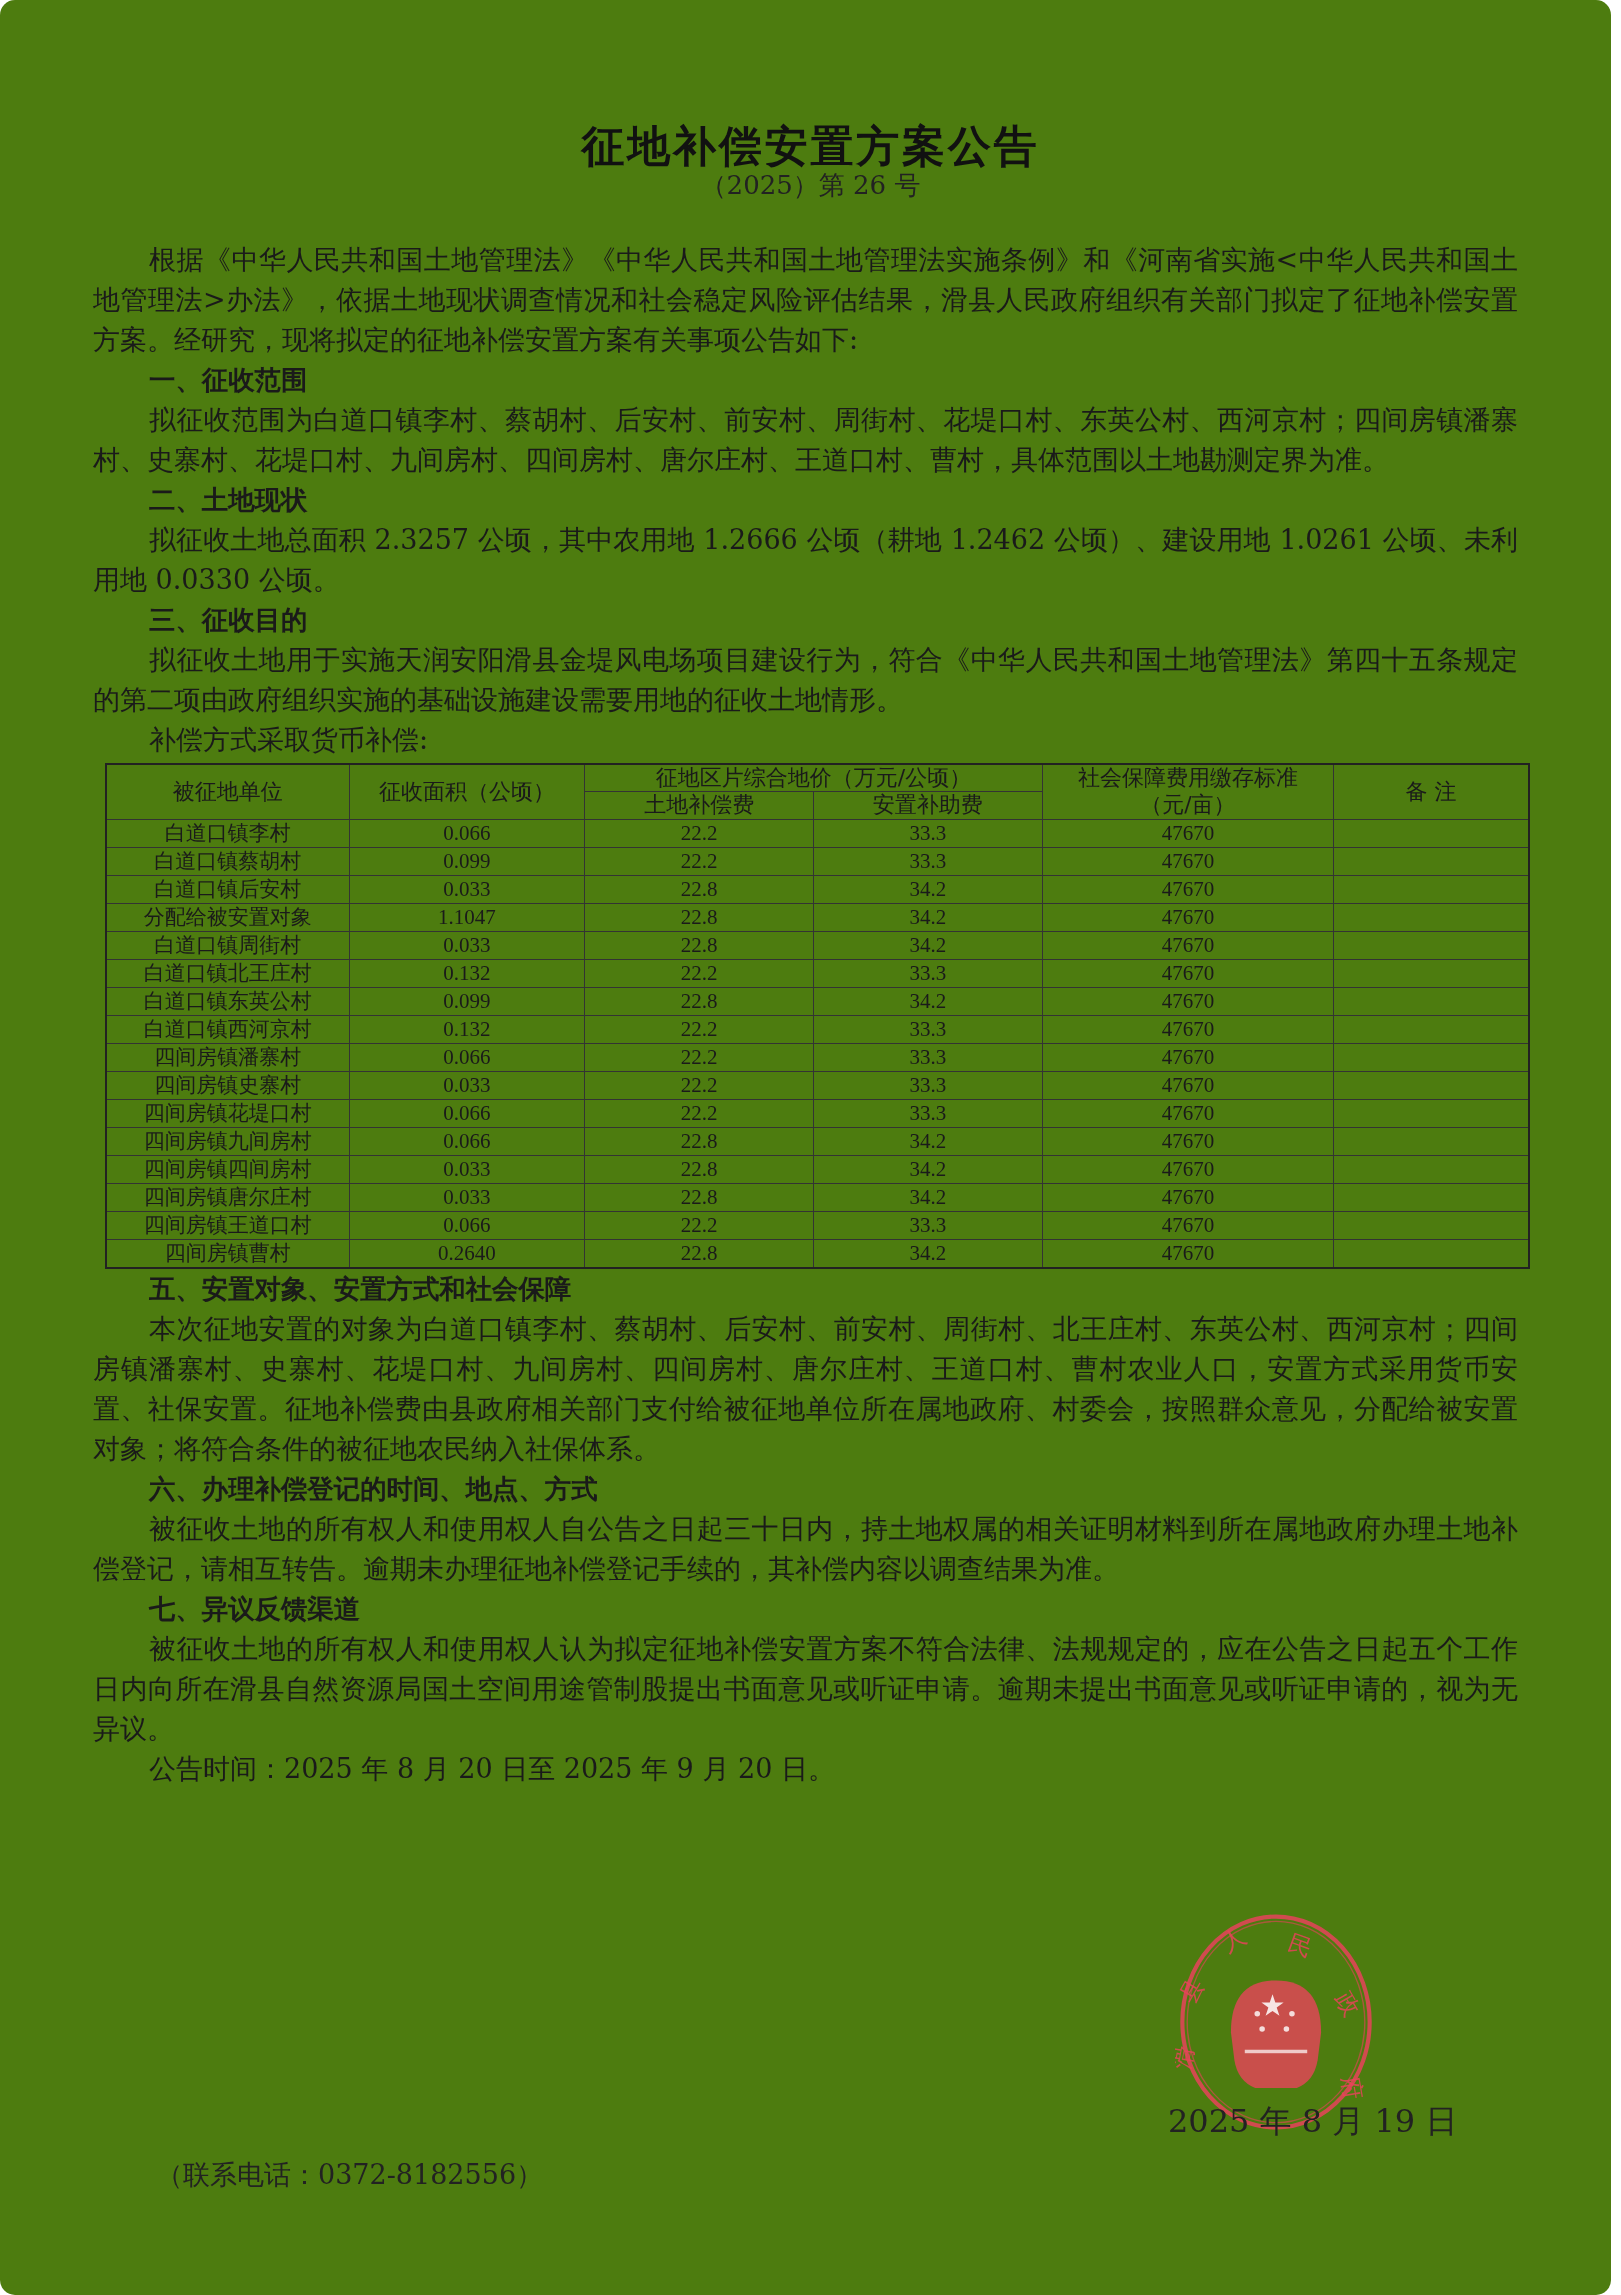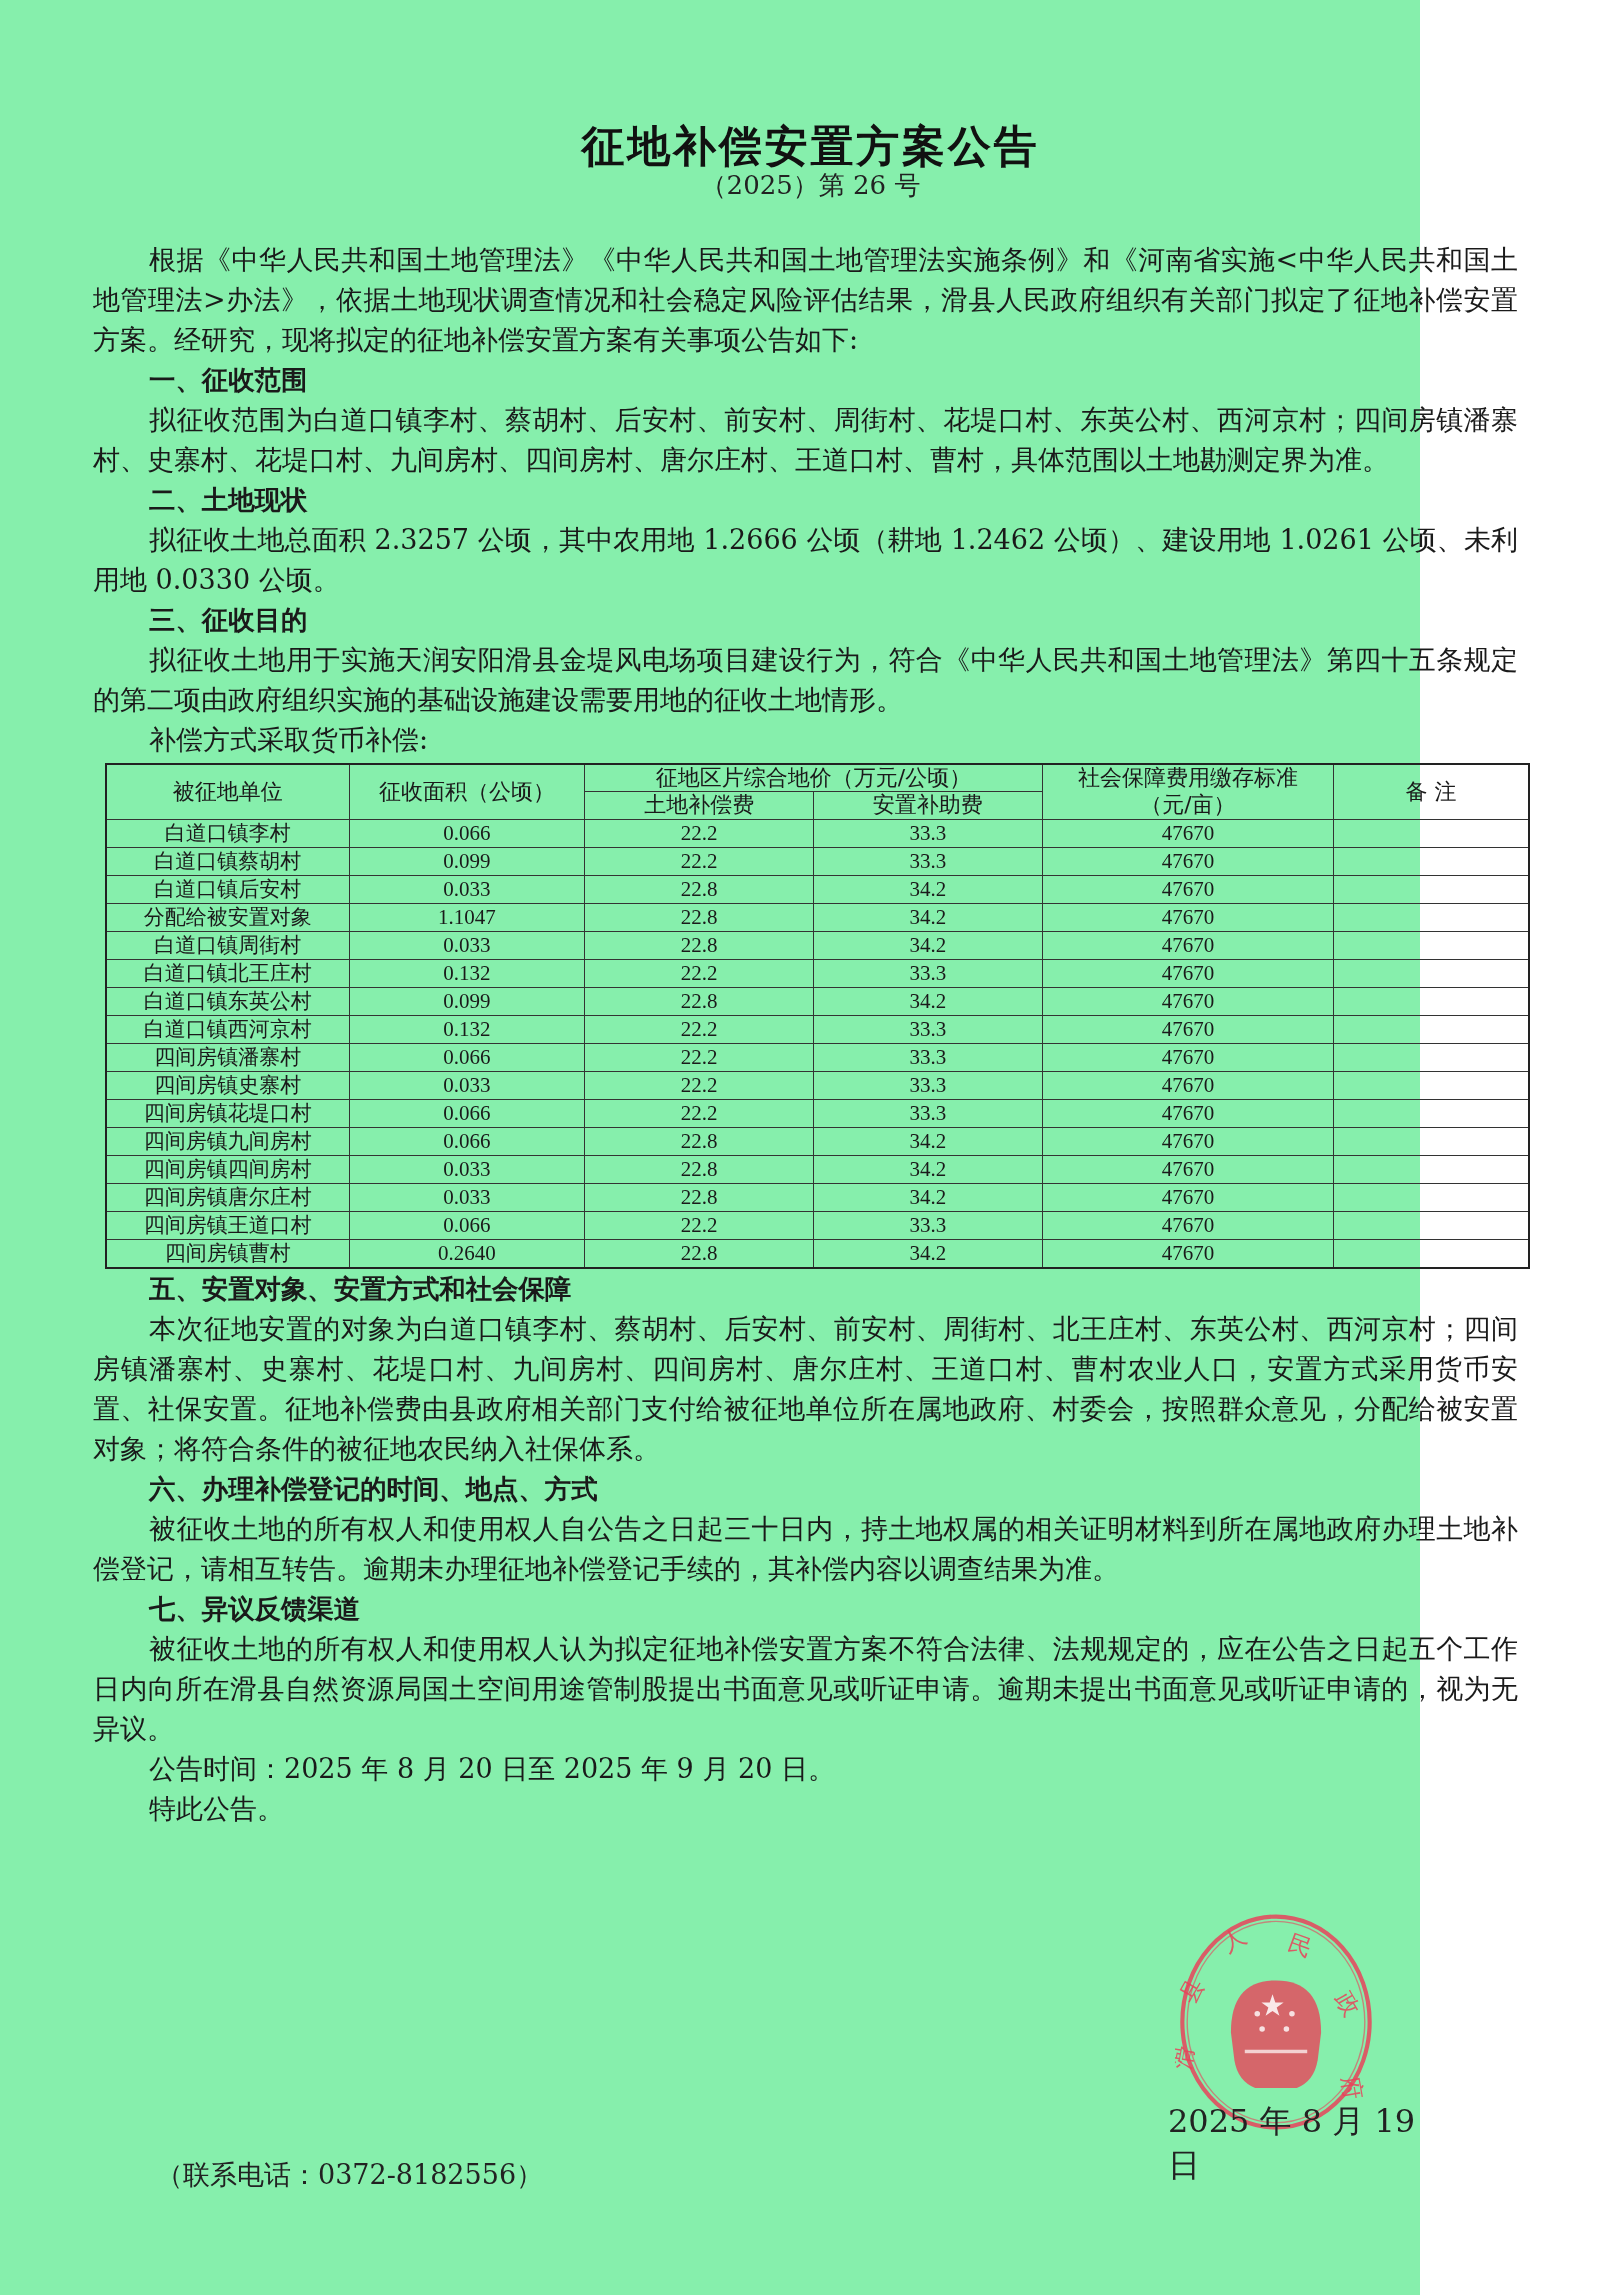--- a/index.html
+++ b/index.html
@@ -1,18 +1,18 @@
 <!DOCTYPE html>
 <html style="font-size:11px"><head>
 <meta charset="utf-8">
 <style>
   html, body { margin: 0; padding: 0; background: #ffffff; }
   body { width: 1621px; height: 2295px; position: relative; overflow: hidden;
          font-family: "DejaVu Serif", "Liberation Serif", serif; color: #1a1a1a; }
-  .page { position: absolute; left: 0; top: 0; width: 1420px; height: 2295px; background: #86efac; }
+  .page { position: absolute; left: 0; top: 0; width: 1611px; height: 2295px; background: #4d7c0f; border-radius: 15px; }
   .title { position: absolute; top: 118px; left: 0; width: 1621px; text-align: center;
            font-family: "DejaVu Sans", sans-serif; font-weight: bold; font-size: 43px; letter-spacing: 2.8px; color: #111; }
   .docno { position: absolute; top: 168px; left: 0; width: 1621px; text-align: center; font-size: 26px; color: #222; }
   .body { position: absolute; top: 240px; left: 93px; width: 1425px; font-size: 27px; line-height: 40px; text-align: justify; }
   .body p { margin: 0; }
   .indent { text-indent: 56px; }
   .h { font-family: "DejaVu Sans", sans-serif; font-weight: bold; padding-left: 56px; font-size: 26.4px; }
   table.comp { border-collapse: collapse; width: 1425px; margin: 2.8px 0 0 0; font-size: 21px; line-height: 26.4px; }
   table.comp td, table.comp th { border: 1.4px solid #333; text-align: center; padding: 0; font-weight: normal; }
   table.comp { border: 2.8px solid #222; margin-left: 12px; }
@@ -200,21 +200,20 @@
     <p class="h">五、安置对象、安置方式和社会保障</p>
     <p class="indent">本次征地安置的对象为白道口镇李村、蔡胡村、后安村、前安村、周街村、北王庄村、东英公村、西河京村；四间房镇潘寨村、史寨村、花堤口村、九间房村、四间房村、唐尔庄村、王道口村、曹村农业人口，安置方式采用货币安置、社保安置。征地补偿费由县政府相关部门支付给被征地单位所在属地政府、村委会，按照群众意见，分配给被安置对象；将符合条件的被征地农民纳入社保体系。</p>
 
     <p class="h">六、办理补偿登记的时间、地点、方式</p>
     <p class="indent">被征收土地的所有权人和使用权人自公告之日起三十日内，持土地权属的相关证明材料到所在属地政府办理土地补偿登记，请相互转告。逾期未办理征地补偿登记手续的，其补偿内容以调查结果为准。</p>
 
     <p class="h">七、异议反馈渠道</p>
     <p class="indent">被征收土地的所有权人和使用权人认为拟定征地补偿安置方案不符合法律、法规规定的，应在公告之日起五个工作日内向所在滑县自然资源局国土空间用途管制股提出书面意见或听证申请。逾期未提出书面意见或听证申请的，视为无异议。</p>
 
     <p class="plain">公告时间：2025 年 8 月 20 日至 2025 年 9 月 20 日。</p>
-    <p class="plain">特此公告。</p>
   </div>
 
   <svg class="seal" viewBox="0 0 290 320">
     <ellipse cx="145" cy="160" rx="135" ry="152" fill="none" stroke="#e8435a" stroke-width="6" opacity="0.85"></ellipse>
     <ellipse cx="145" cy="160" rx="128" ry="145" fill="none" stroke="#e8435a" stroke-width="2" opacity="0.6"></ellipse>
     <path d="M80 175 Q80 100 145 100 Q210 100 210 175 L205 215 Q200 245 175 255 L115 255 Q90 245 85 215 Z" fill="#e8435a" opacity="0.8"></path>
     <polygon points="140,120 144,132 156,132 146,139 150,151 140,144 130,151 134,139 124,132 136,132" fill="#fff" opacity="0.85"></polygon>
     <circle cx="118" cy="148" r="4" fill="#fff" opacity="0.8"></circle>
     <circle cx="168" cy="148" r="4" fill="#fff" opacity="0.8"></circle>
     <circle cx="125" cy="170" r="4" fill="#fff" opacity="0.8"></circle>

